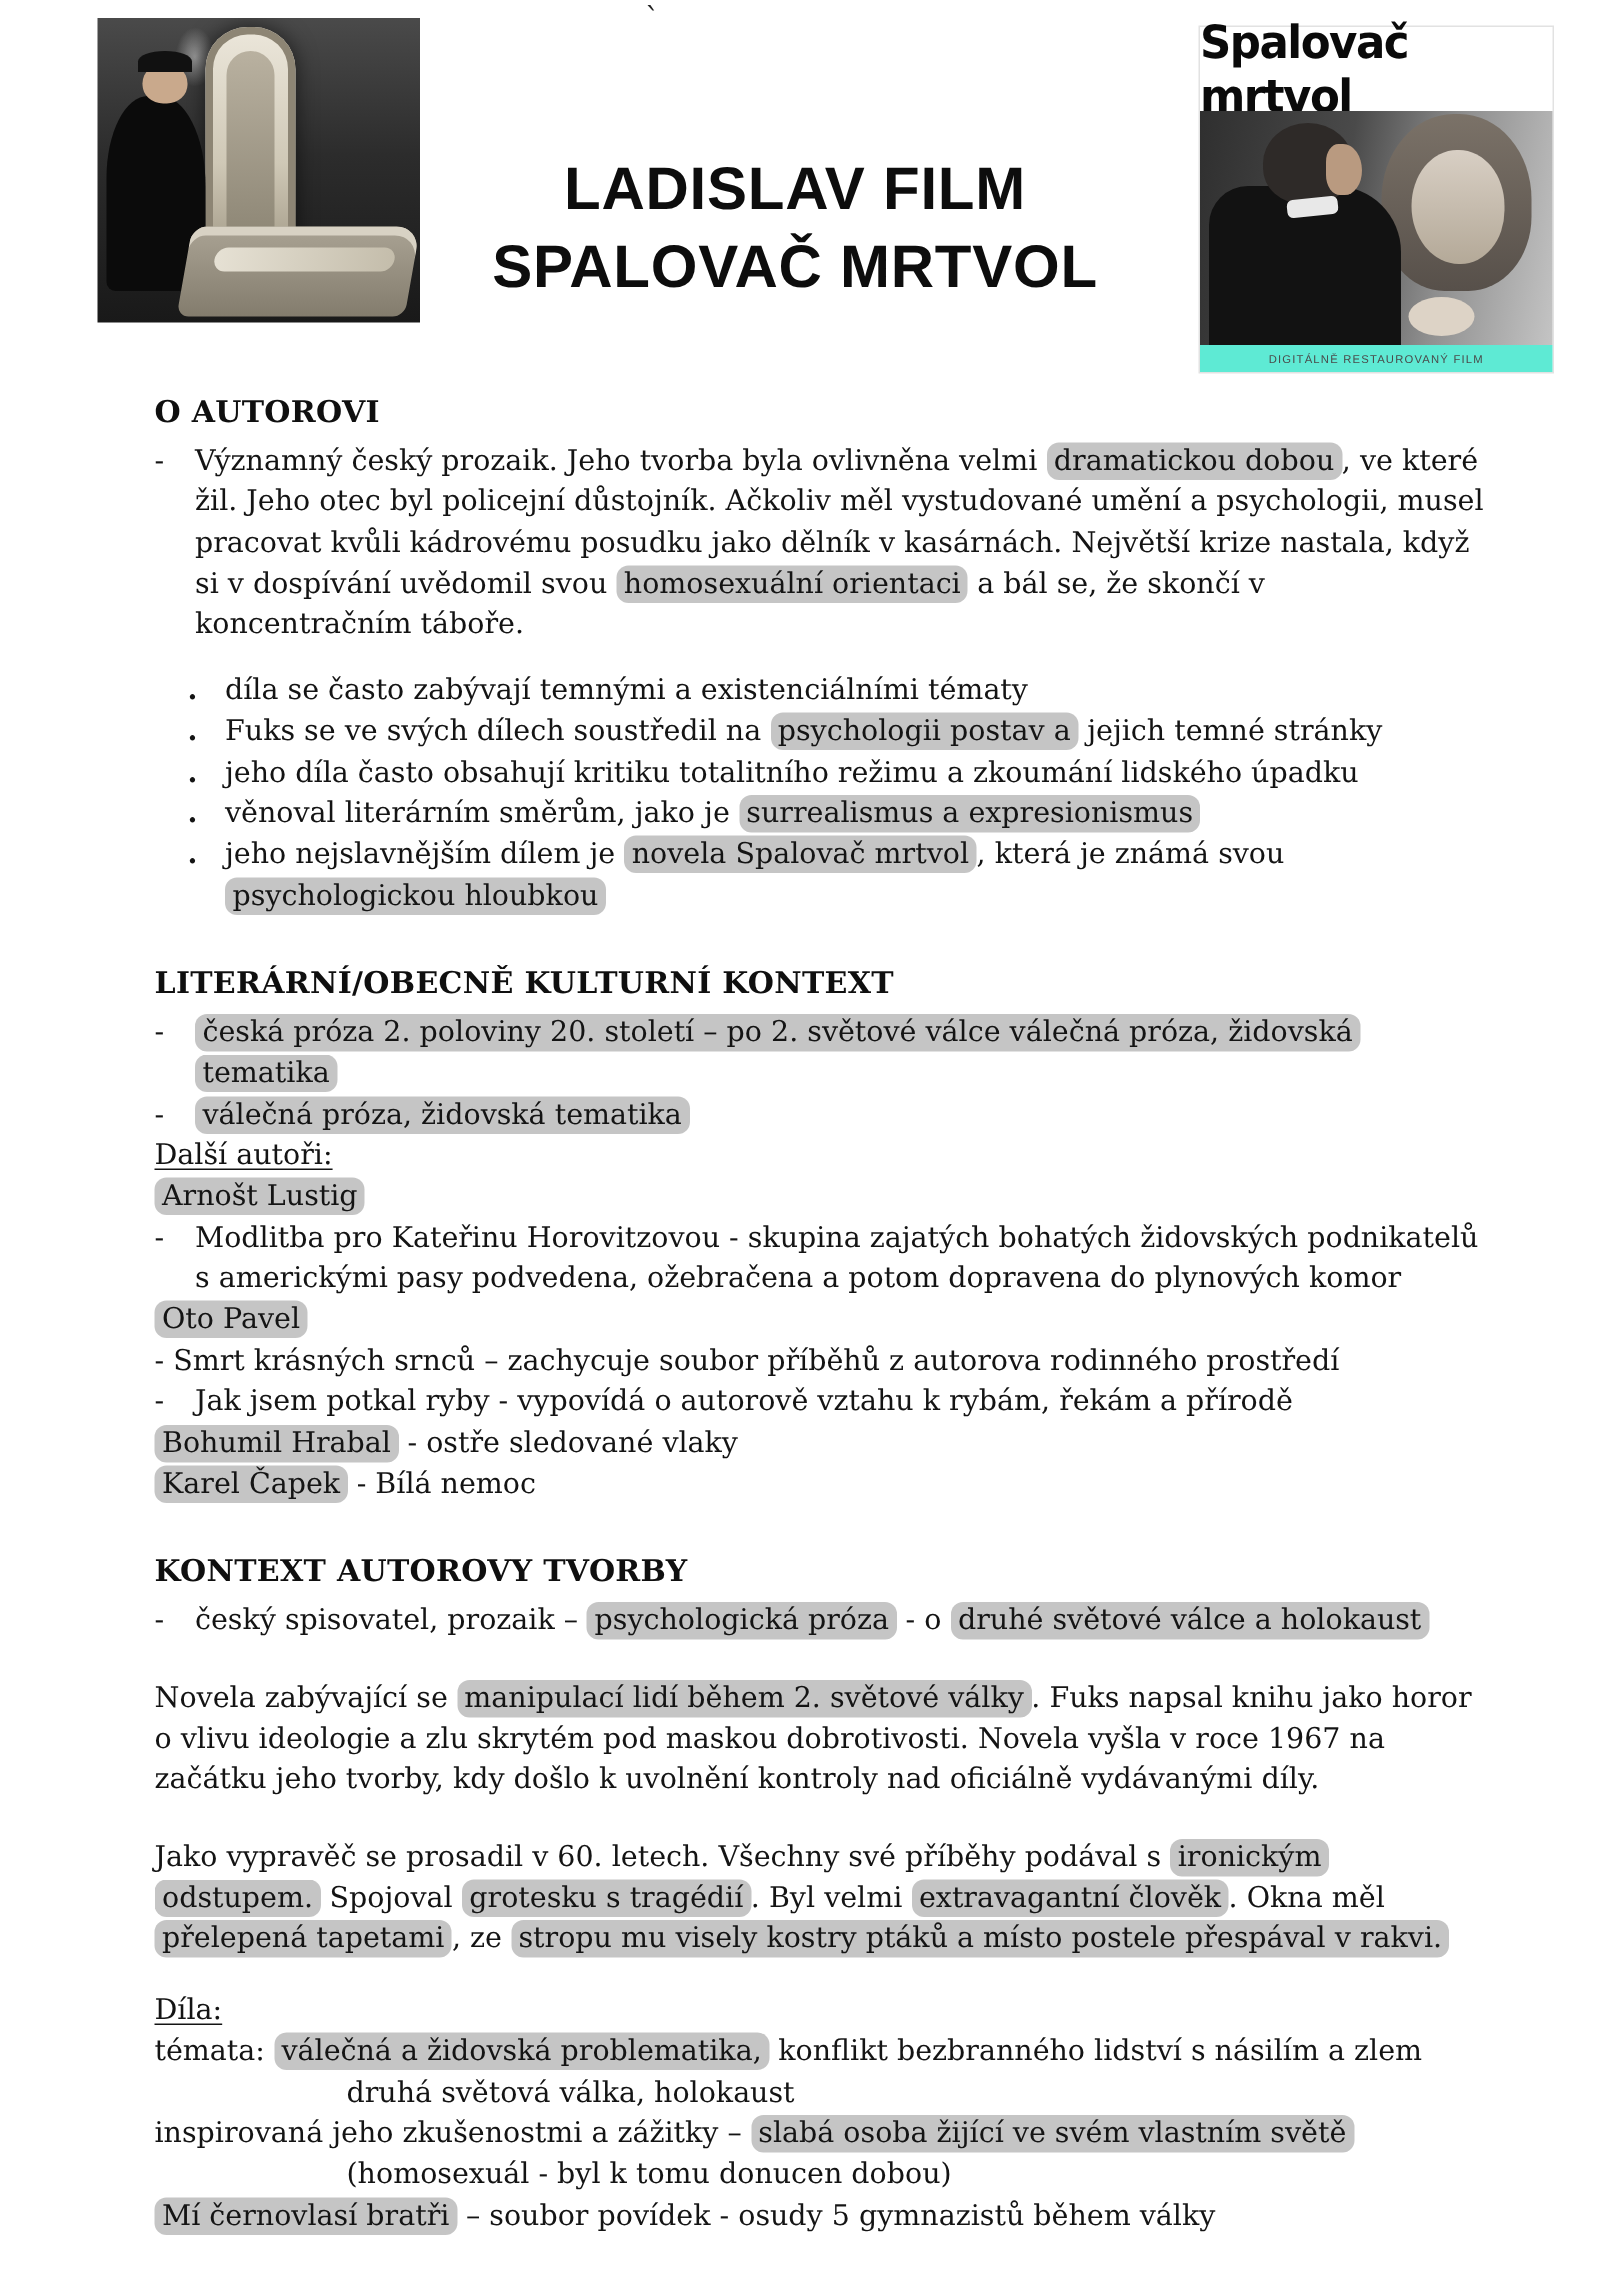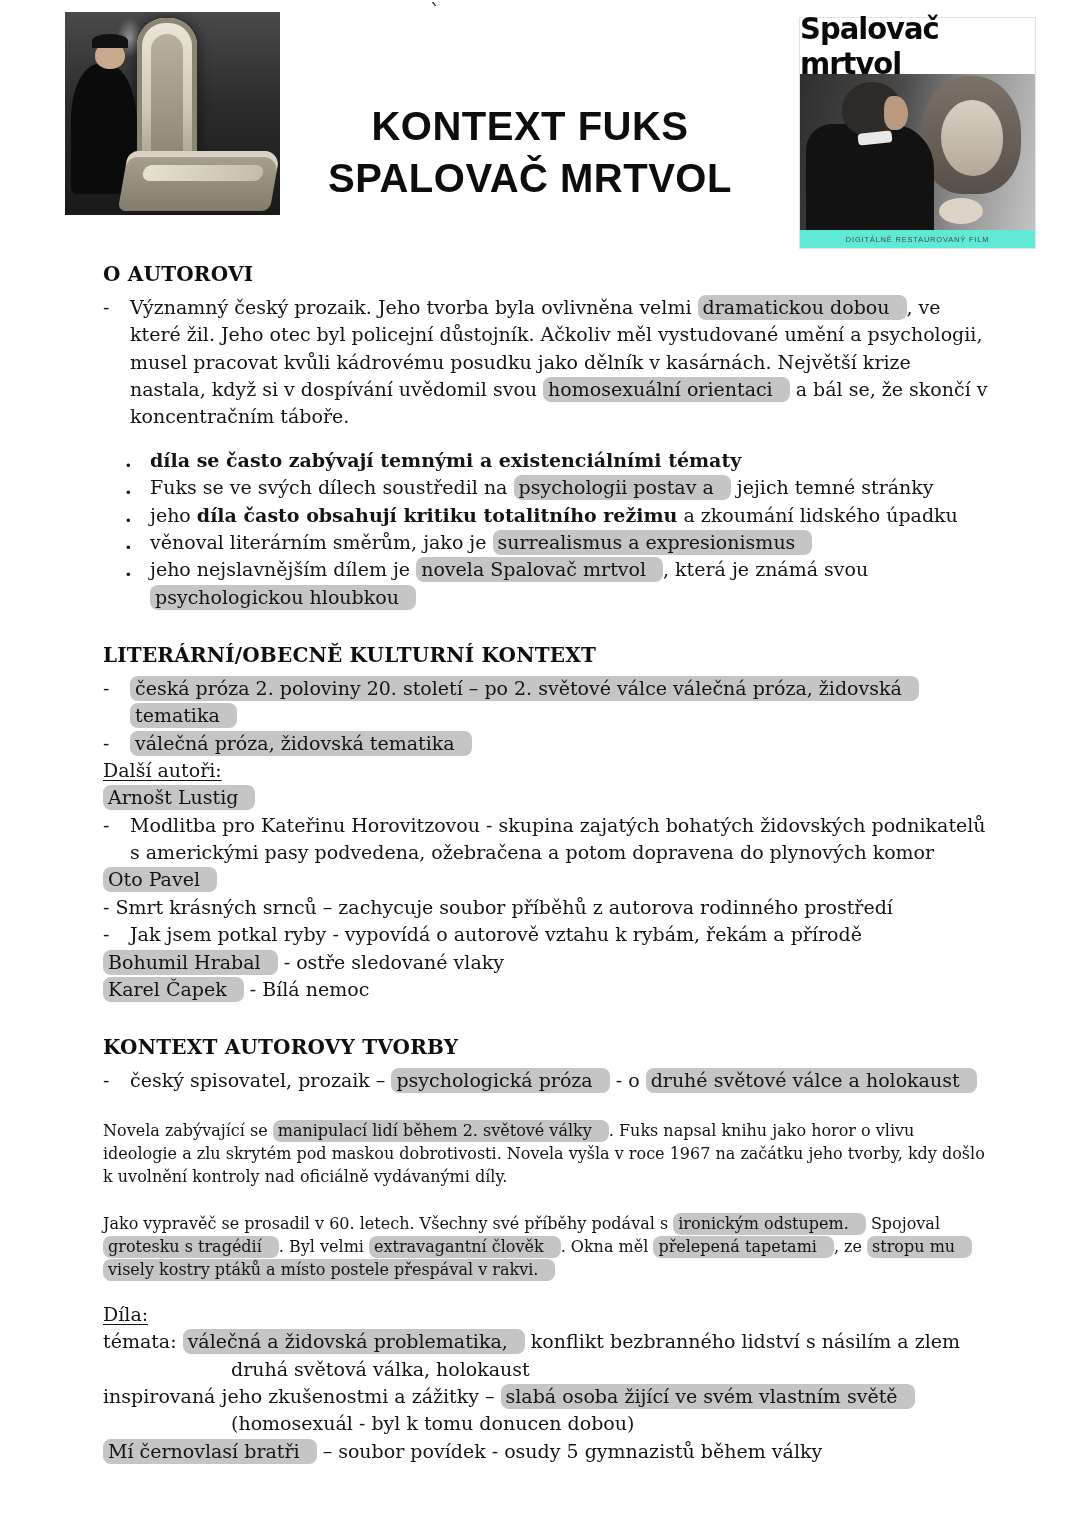--- a/index.html
+++ b/index.html
@@ -126,30 +126,30 @@
     font-size:20px; font-weight:700; letter-spacing:0.2px;
     margin:32px 0 8px 0; color:#0f0f0f;
   }
   .sec-heading.first { margin-top:10px; }
   .line { font-size:19px; line-height:1.44; }
   .bullet { display:flex; font-size:19px; line-height:1.44; }
   .bullet .marker { flex:0 0 27px; }
   .bullet .btext { flex:1; }
   .sub-list { margin:16px 0 0 22px; }
   .sub-list .bullet .marker { flex:0 0 25px; font-weight:700; }
-  .para { font-size:16px; line-height:1.44; margin-top:24px; }
+  .para { font-size:19px; line-height:1.44; margin-top:24px; }
   .mt24 { margin-top:20px; }
   .hang { padding-left:128px; text-indent:-128px; }
 
   .hl {
     background:rgba(127,127,127,0.45);
-    border-radius:8px; padding:1px 17px 2px 5px;
+    border-radius:8px; padding:1px 5px 2px 5px;
     box-decoration-break:clone; -webkit-box-decoration-break:clone;
   }
-  .b { font-weight:700; }
+  .b { font-weight:400; }
   .u { text-decoration:underline; text-underline-offset:3px; }
 </style>
 </head>
 <body>
 
 <div class="page">
 
   <div class="header">
     <span class="stray-mark">`</span>
 
@@ -158,21 +158,21 @@
       <div class="fs-lid"></div>
       <div class="fs-lid-inner"></div>
       <div class="fs-man"></div>
       <div class="fs-man-head"></div>
       <div class="fs-man-hat"></div>
       <div class="fs-coffin"></div>
       <div class="fs-body"></div>
     </div>
 
     <div class="title-block">
-      <div class="title-line">KONTEXT FUKS</div>
+      <div class="title-line">LADISLAV FILM</div>
       <div class="title-line">SPALOVAČ MRTVOL</div>
     </div>
 
     <div class="poster">
       <div class="poster-logo">Spalovač mrtvol</div>
       <div class="poster-photo">
         <div class="pp-woman-hair"></div>
         <div class="pp-woman-face"></div>
         <div class="pp-man"></div>
         <div class="pp-man-head"></div>

